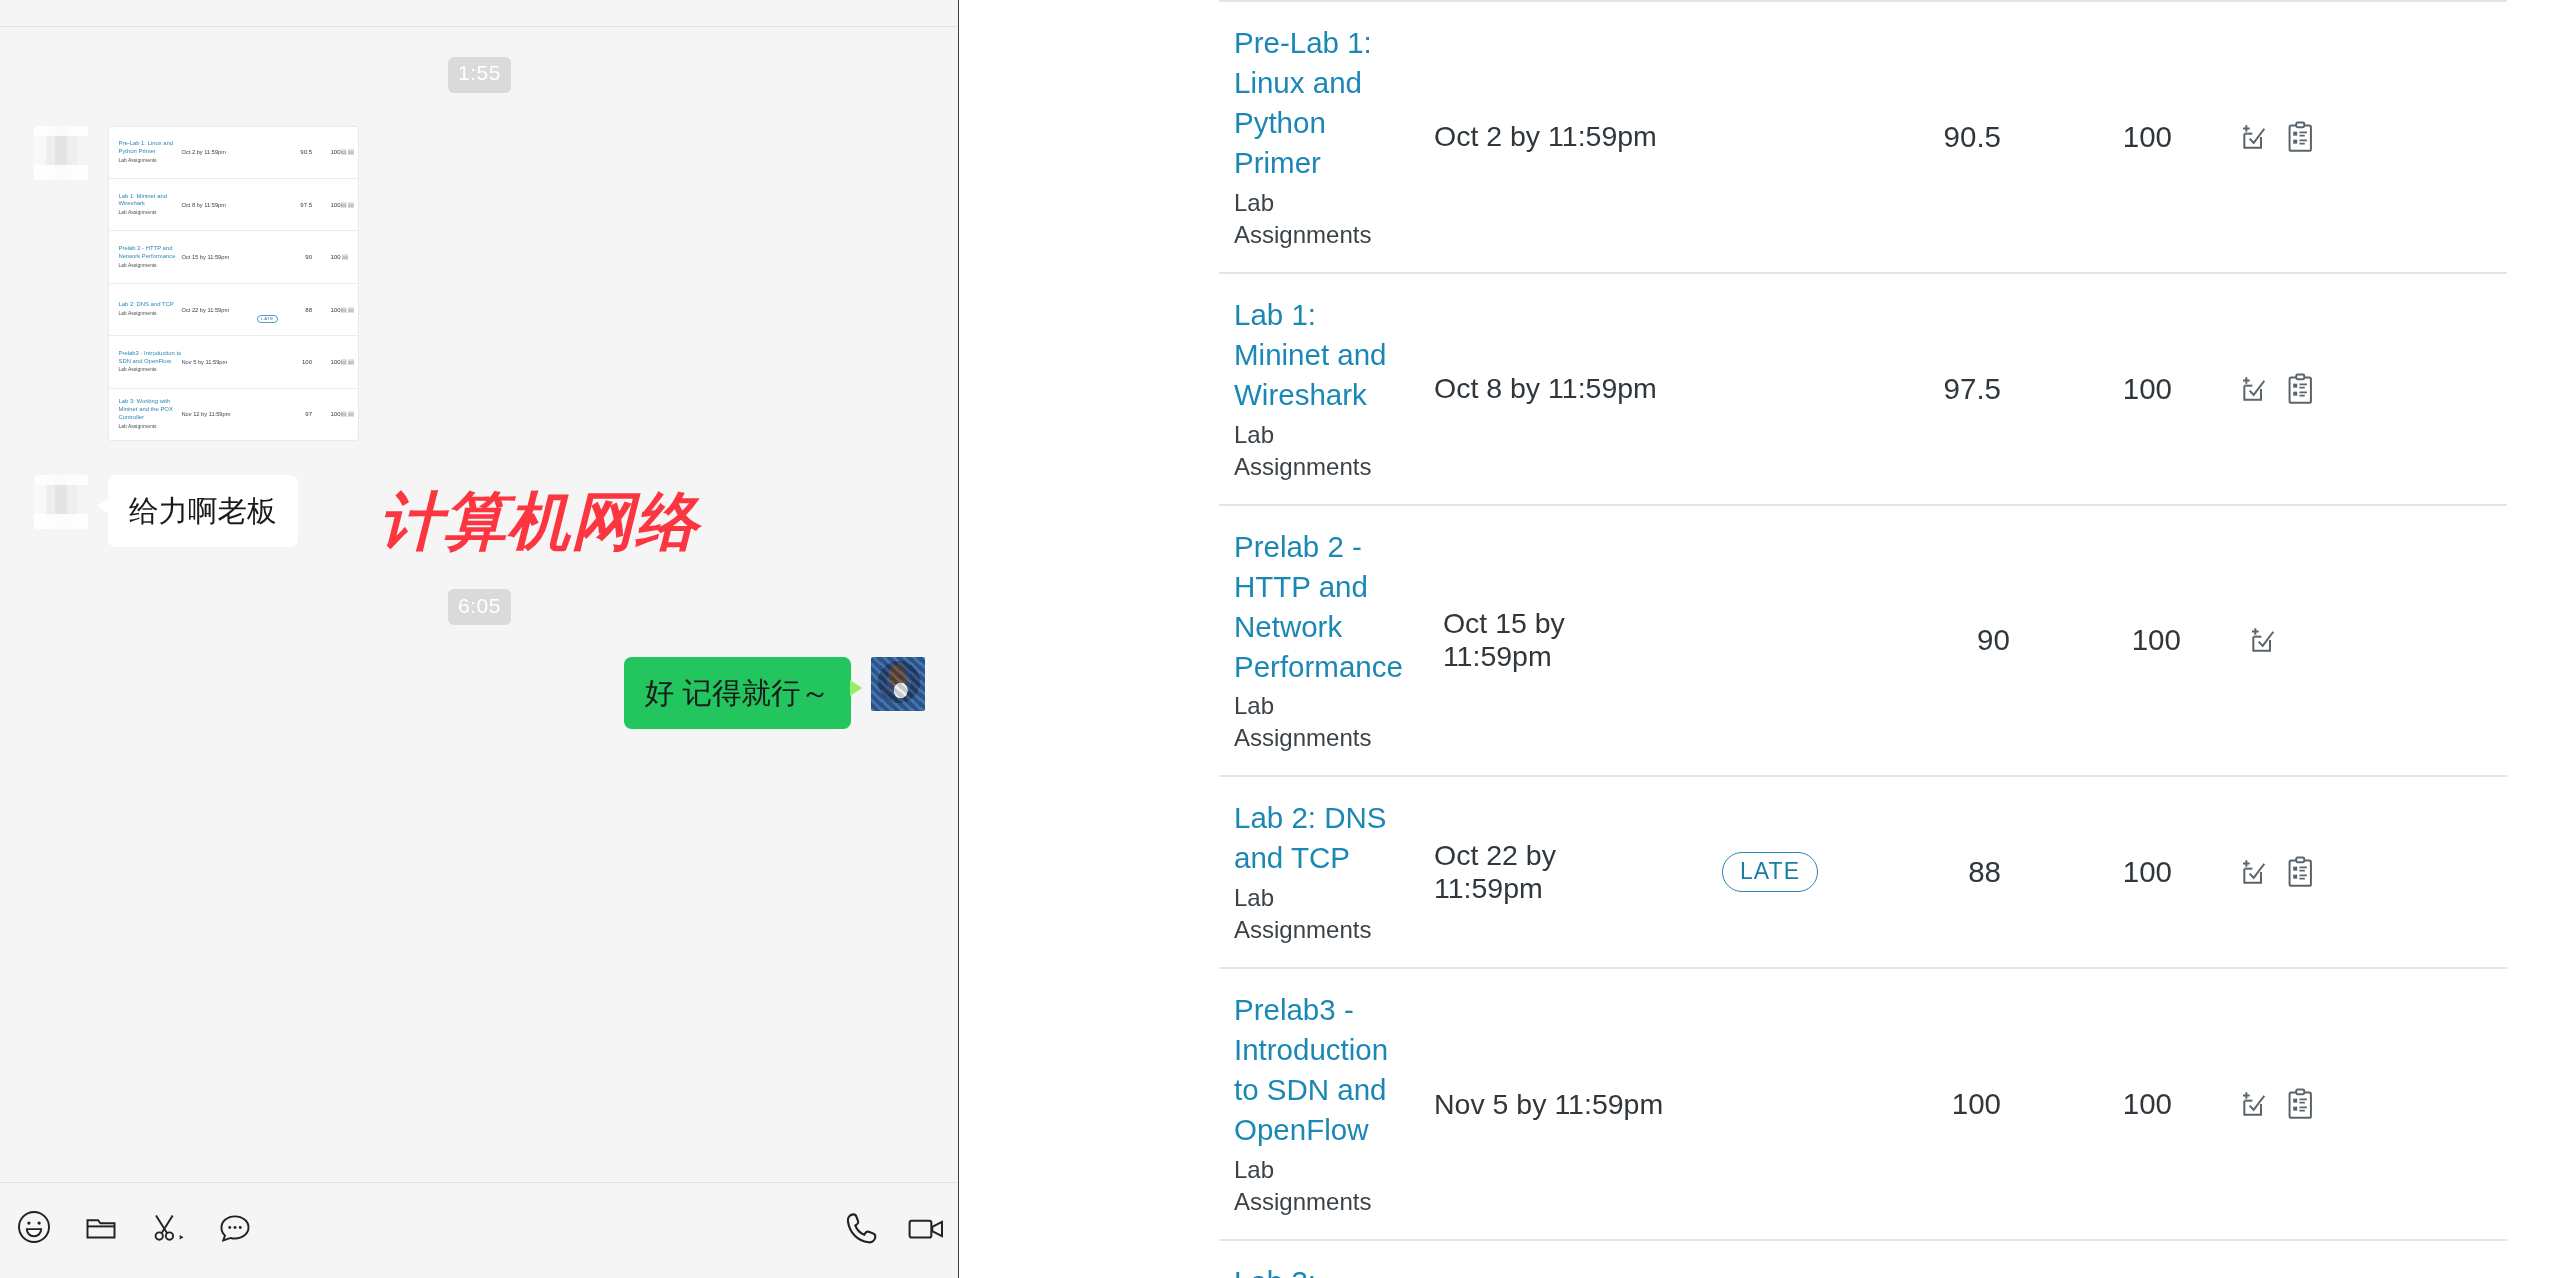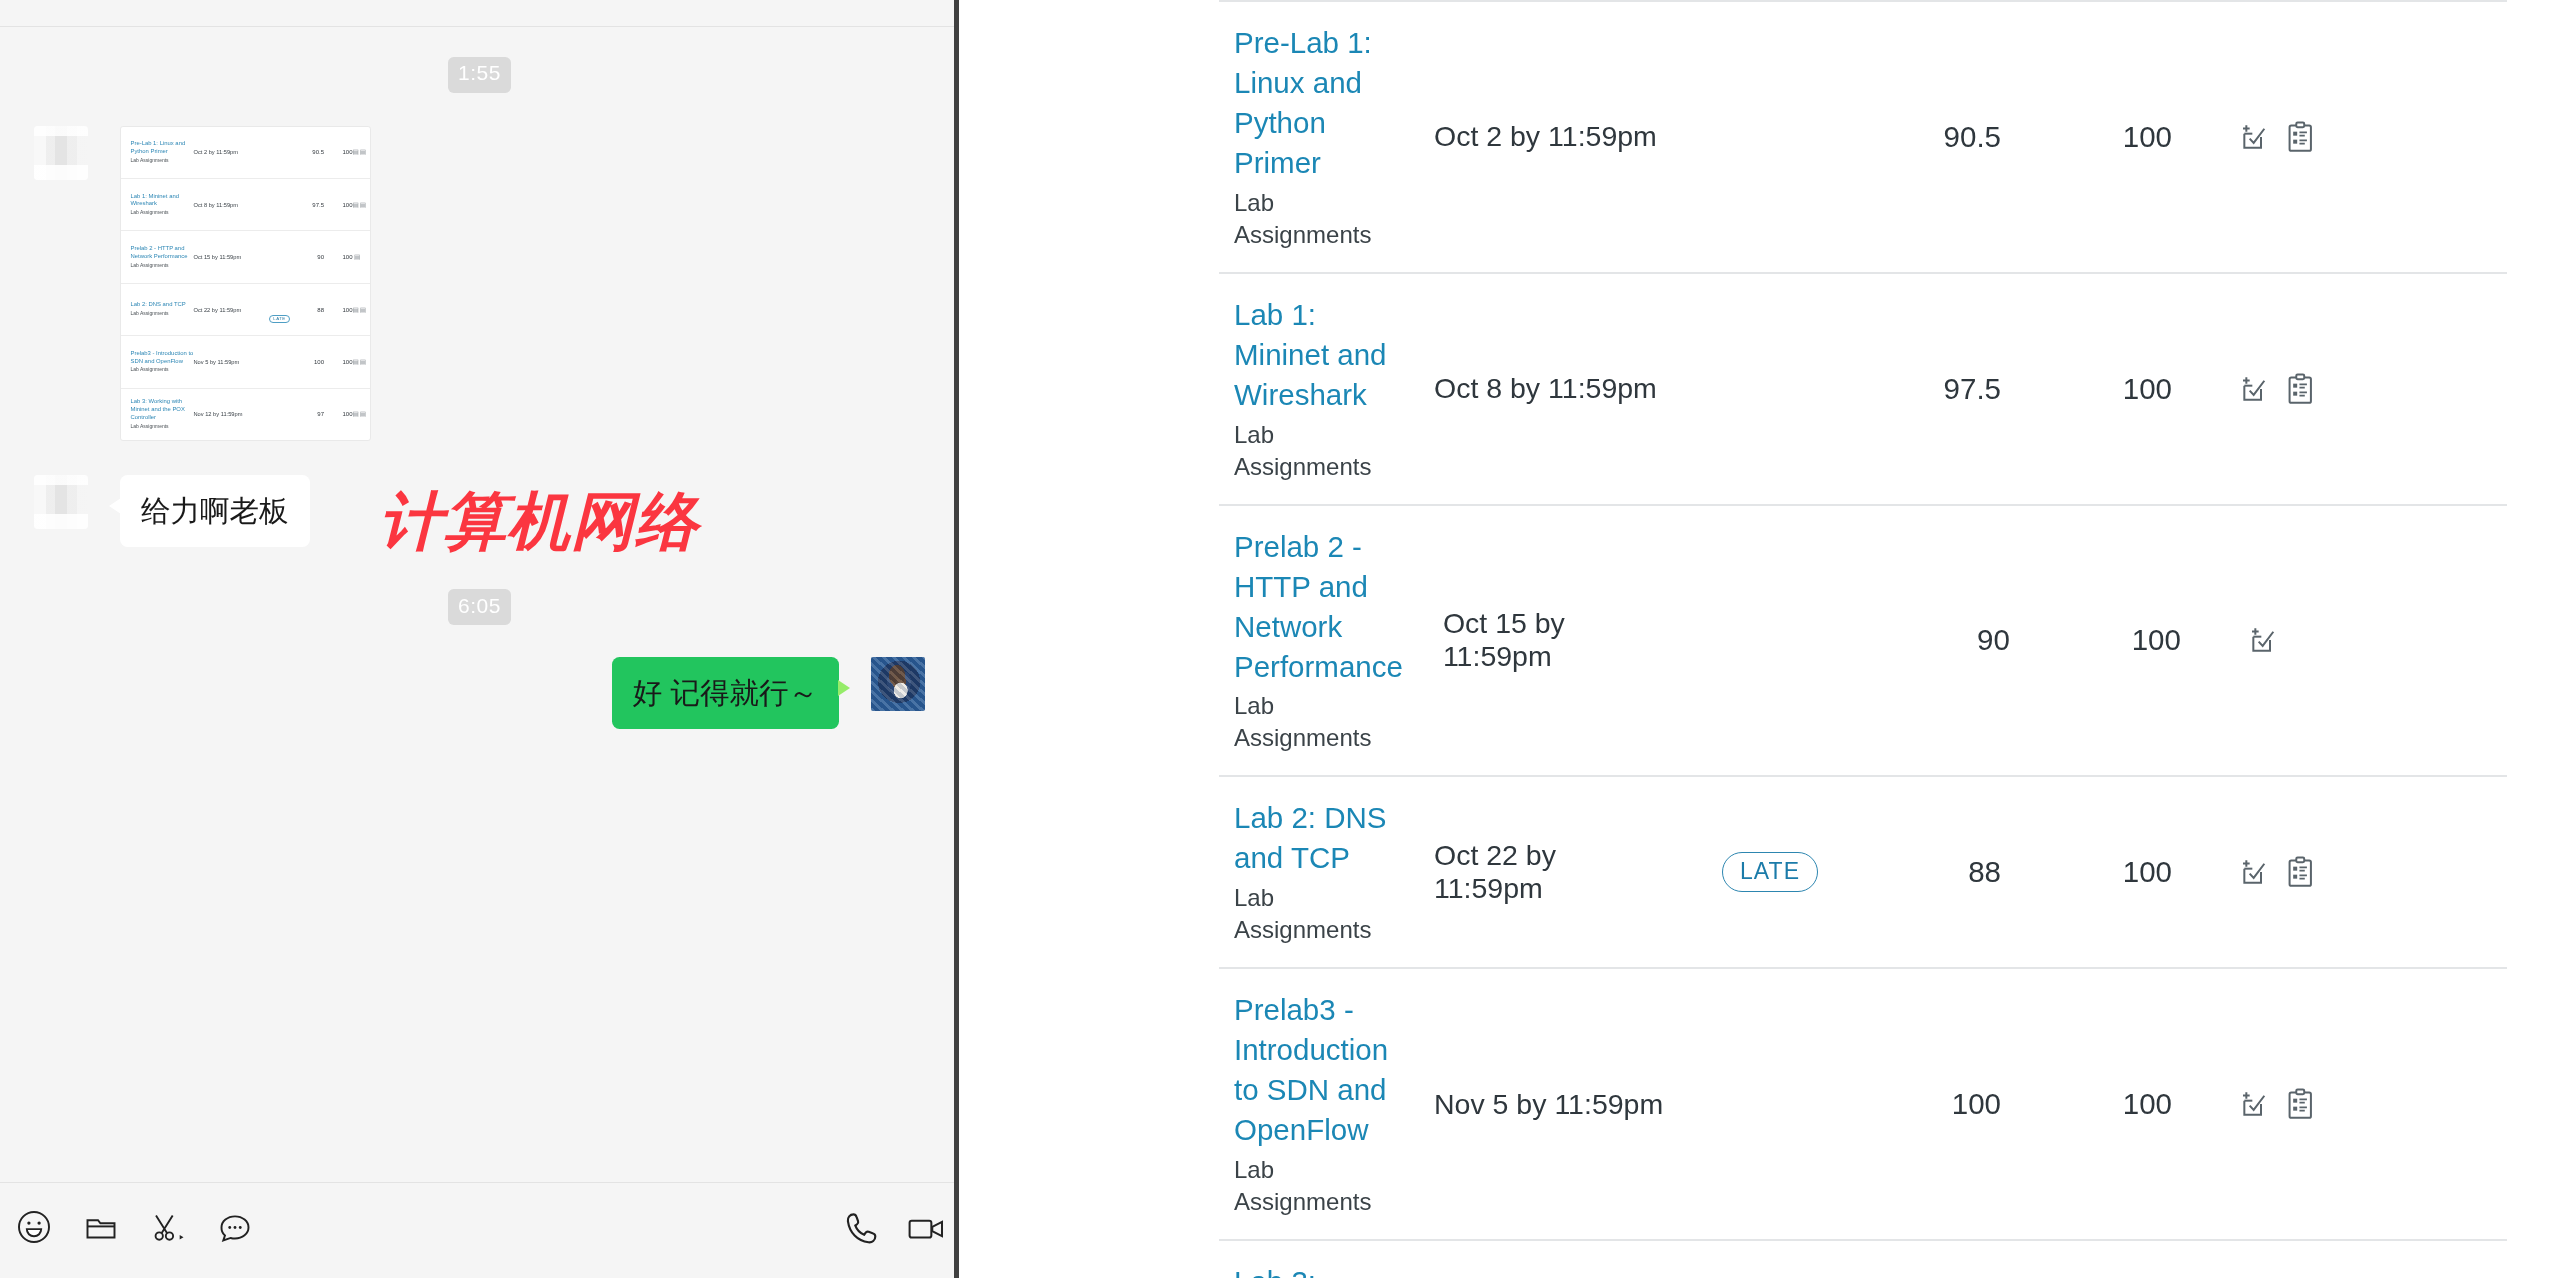--- a/index.html
+++ b/index.html
@@ -6,40 +6,40 @@
   html,body { width:2576px; height:1278px; overflow:hidden; }
   body {
     font-family:"Liberation Sans","DejaVu Sans",sans-serif;
     background:#ffffff;
     position:relative;
   }
 
   
   #chat-panel{
     position:absolute; left:0; top:0; width:959px; height:1278px;
-    background:#f5f5f5; border-right:5px solid #404040;
+    background:#f5f5f5; border-right:1px solid #404040;
     overflow:hidden;
   }
   #chat-topbar{
     position:absolute; left:0; top:0; width:959px; height:27px;
     background:#f5f5f5; border-bottom:1px solid #e3e3e3;
   }
   #chat-scroll{
     position:absolute; left:0; top:28px; width:959px; height:1154px;
     background:#f5f5f5;
   }
 
   .ts-row{ width:100%; text-align:center; }
   .ts-pill{
     display:inline-block; background:#dadada; color:#ffffff;
     font-size:21px; line-height:28.5px; padding:2.9px 10.5px 4.8px;
     border-radius:5.7px; letter-spacing:0.5px;
   }
 
-  .msg{ display:flex; align-items:flex-start; padding:0 0 0 34px;gap:12px; }
+  .msg{ display:flex; align-items:flex-start; padding:0 0 0 34px; }
   .avatar{
     width:54px; height:54px; flex:0 0 54px; border-radius:3.8px;
     background:
       linear-gradient(90deg,#fbfbfb 0 22%,#efefef 22% 38%,#e2e2e2 38% 62%,#efefef 62% 80%,#f7f7f7 80% 100%);
     position:relative; overflow:hidden;
   }
   .avatar::after{
     content:""; position:absolute; inset:0;
     background:
       linear-gradient(180deg,rgba(255,255,255,.85) 0 18%,rgba(236,236,236,.2) 18% 72%,rgba(255,255,255,.9) 72% 100%);

